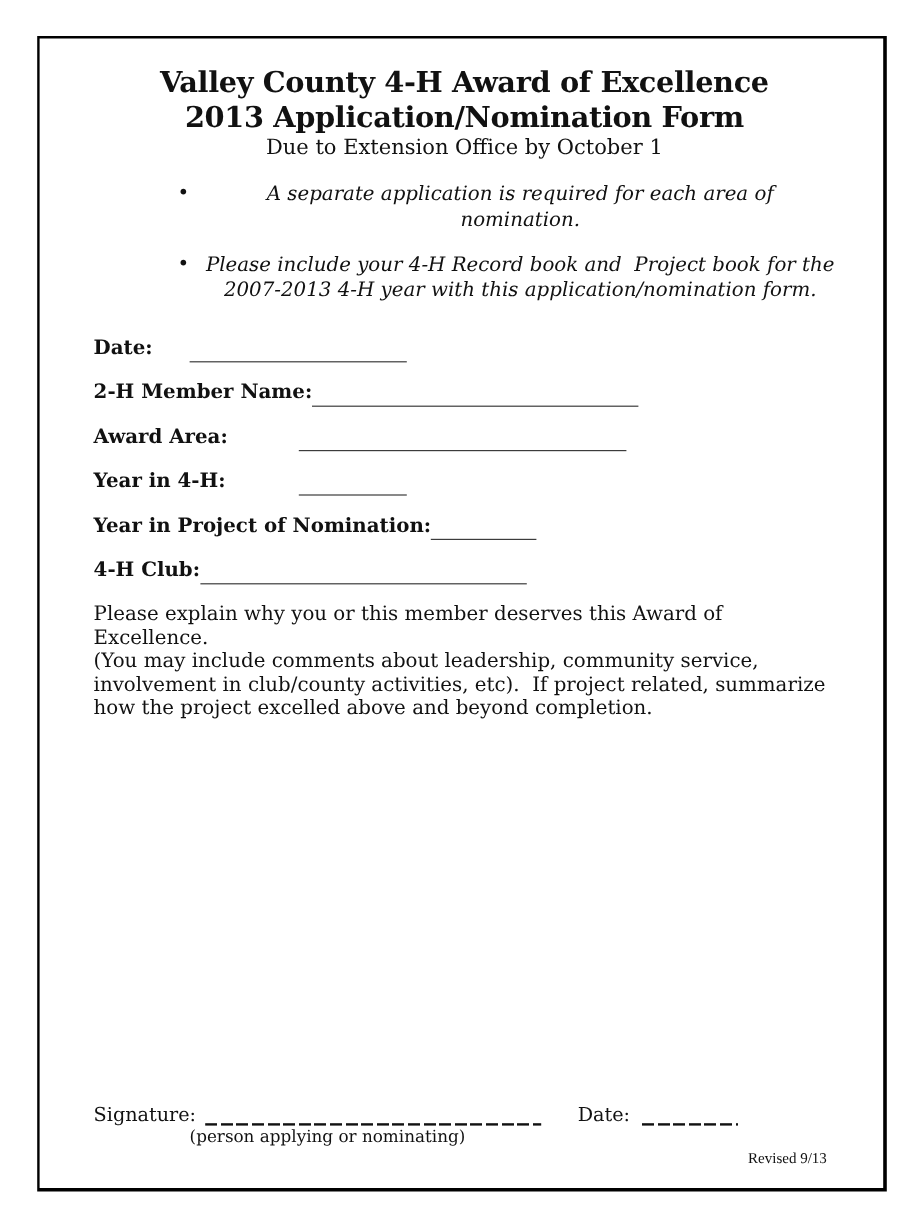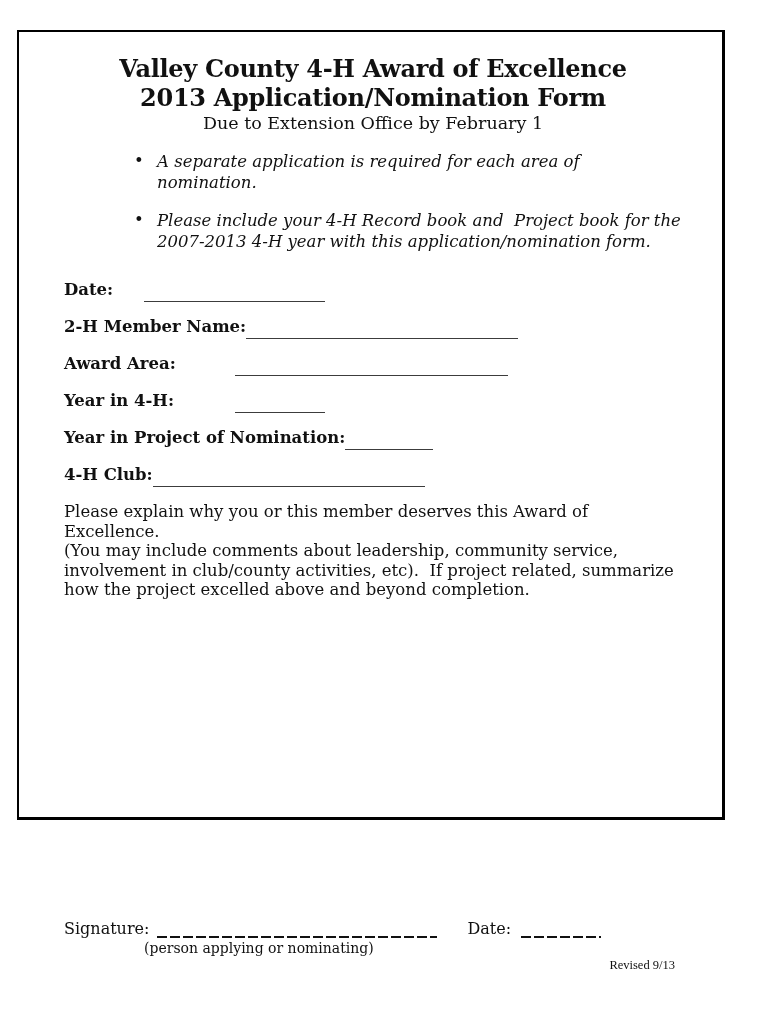--- a/index.html
+++ b/index.html
@@ -2,33 +2,33 @@
 <html><head>
 <meta charset="utf-8">
 <style>
   html,body{margin:0;padding:0;}
   body{
     width:770px;height:1024px;position:relative;background:#ffffff;
     font-family:"DejaVu Serif",serif;color:#111;
     -webkit-font-smoothing:antialiased;
   }
   .page{
-    position:absolute;left:17px;top:30px;width:708px;height:790px;
+    position:absolute;left:31px;top:30px;width:708px;height:963px;
     box-sizing:border-box;background:#fff;
     border:2px solid #000;border-right-width:3px;border-bottom-width:3px;
   }
   .content{padding:22px 40px 0 45px;}
 
   .title{text-align:center;font-weight:bold;font-size:24px;line-height:29px;letter-spacing:-0.3px;}
   .subtitle{text-align:center;font-size:17.5px;line-height:22px;}
 
   .bullets{margin-top:17px;}
   .bullet{position:relative;padding-left:93px;margin:0 0 17px 0;font-style:italic;font-size:16.5px;line-height:21px;}
   .bullet-marker{position:absolute;left:70px;top:-1px;font-style:normal;}
-  .bullet-line{white-space:pre-wrap;}
+  .bullet-line{white-space:pre-wrap;text-align:center;}
 
   .fields{margin-top:28px;}
   .field-row{display:flex;align-items:stretch;height:22px;margin-bottom:15px;font-size:16.5px;font-weight:bold;}
   .field-label{white-space:nowrap;}
   .field-line{border-bottom:1.5px solid #3c3c3c;}
   .l-80{min-width:80px}.l-171{min-width:171px}.l-263{min-width:263px}.l-79{min-width:79px}
   .w-181{width:181px}.w-272{width:272px}.w-273{width:273px}.w-90{width:90px}.w-88{width:88px}
 
   .prompt{margin-top:11px;font-size:16.5px;line-height:19.5px;}
   .prompt-line{white-space:pre-wrap;}
@@ -51,21 +51,21 @@
 </style>
 </head>
 <body>
 
 <div class="page">
   <div class="content">
 
     <div class="header">
       <div class="title">Valley County 4-H Award of Excellence</div>
       <div class="title">2013 Application/Nomination Form</div>
-      <div class="subtitle">Due to Extension Office by February 1</div>
+      <div class="subtitle">Due to Extension Office by October 1</div>
     </div>
 
     <div class="bullets">
       <div class="bullet">
         <span class="bullet-marker">•</span>
         <div class="bullet-line">A separate application is required for each area of nomination.</div>
       </div>
       <div class="bullet">
         <span class="bullet-marker">•</span>
         <div class="bullet-line">Please include your 4-H Record book and  Project book for the</div>

